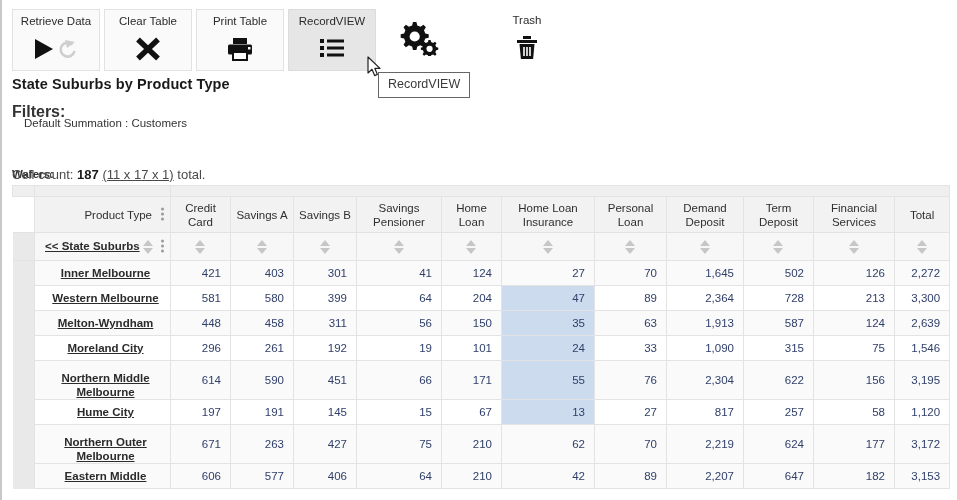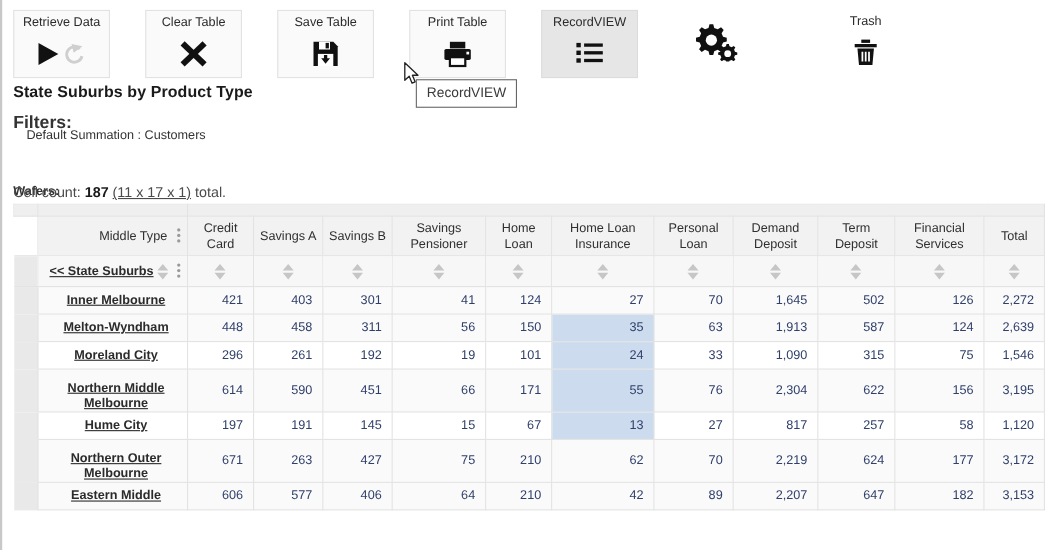--- a/index.html
+++ b/index.html
@@ -19,21 +19,20 @@
     overflow: hidden;
   }
 
   
   .toolbar {
     position: absolute;
     left: 10px; top: 9px;
     display: flex;
     align-items: flex-end;
     height: 62px;
-    gap: 28px;
   }
   .tool-btn {
     width: 88px;
     height: 62px;
     background: #fafafa;
     border: 1px solid #e2e2e2;
     margin-right: 4px;
     display: flex;
     flex-direction: column;
     align-items: center;
@@ -310,32 +309,20 @@
       <div class="tool-icon">
         <svg width="28" height="26" viewBox="0 0 28 26">
           <g stroke="#111" stroke-width="5.4" stroke-linecap="butt">
             <line x1="4" y1="3.5" x2="24" y2="22.5"></line>
             <line x1="24" y1="3.5" x2="4" y2="22.5"></line>
           </g>
         </svg>
       </div>
     </div>
 
-    <div class="tool-btn">
-      <div class="tool-label">Save Table</div>
-      <div class="tool-icon">
-        <svg width="26" height="26" viewBox="0 0 26 26">
-          <path d="M2 2 h18 l4 4 v18 H2 Z" fill="#111"></path>
-          <rect x="7" y="2" width="10" height="7" fill="#fff"></rect>
-          <rect x="13" y="3" width="3" height="5" fill="#111"></rect>
-          <rect x="6" y="13" width="14" height="11" fill="#fff"></rect>
-          <polygon points="13,22 9,17 11.5,17 11.5,14 14.5,14 14.5,17 17,17" fill="#111"></polygon>
-        </svg>
-      </div>
-    </div>
 
     <div class="tool-btn">
       <div class="tool-label">Print Table</div>
       <div class="tool-icon">
         <svg width="28" height="26" viewBox="0 0 28 26">
           <rect x="7" y="2" width="14" height="6" fill="#111"></rect>
           <rect x="2" y="8.5" width="24" height="10" rx="1.5" fill="#111"></rect>
           <rect x="22" y="11" width="2.5" height="2.5" fill="#fff"></rect>
           <rect x="7" y="16" width="14" height="8" fill="#fff" stroke="#111" stroke-width="2"></rect>
         </svg>
@@ -427,21 +414,21 @@
           <col style="width:55px">
       </colgroup>
       <tbody id="tbody">
           <tr class="band">
             <td class="gut"></td>
             <td></td>
             <td colspan="11"></td>
           </tr>
           <tr class="hdr1">
             <th class="gut"></th>
-            <th class="corner"><span>Middle Type</span><span class="dots corner-dots">
+            <th class="corner"><span>Product Type</span><span class="dots corner-dots">
                 <i></i>
                 <i></i>
                 <i></i>
               </span></th>
             <th>Credit Card</th>
             <th>Savings A</th>
             <th>Savings B</th>
             <th>Savings Pensioner</th>
             <th>Home Loan</th>
             <th>Home Loan Insurance</th>
@@ -478,20 +465,35 @@
             <td class="">301</td>
             <td class="">41</td>
             <td class="">124</td>
             <td class="">27</td>
             <td class="">70</td>
             <td class="">1,645</td>
             <td class="">502</td>
             <td class="">126</td>
             <td class="">2,272</td>
           </tr>
+          <tr class="drow">
+            <td class="gut"></td>
+            <td class="rowlabel"><a>Western Melbourne</a></td>
+            <td class="">581</td>
+            <td class="">580</td>
+            <td class="">399</td>
+            <td class="">64</td>
+            <td class="">204</td>
+            <td class="sel">47</td>
+            <td class="">89</td>
+            <td class="">2,364</td>
+            <td class="">728</td>
+            <td class="">213</td>
+            <td class="">3,300</td>
+          </tr>
           <tr class="drow alt">
             <td class="gut"></td>
             <td class="rowlabel"><a>Melton-Wyndham</a></td>
             <td class="">448</td>
             <td class="">458</td>
             <td class="">311</td>
             <td class="">56</td>
             <td class="">150</td>
             <td class="sel">35</td>
             <td class="">63</td>

